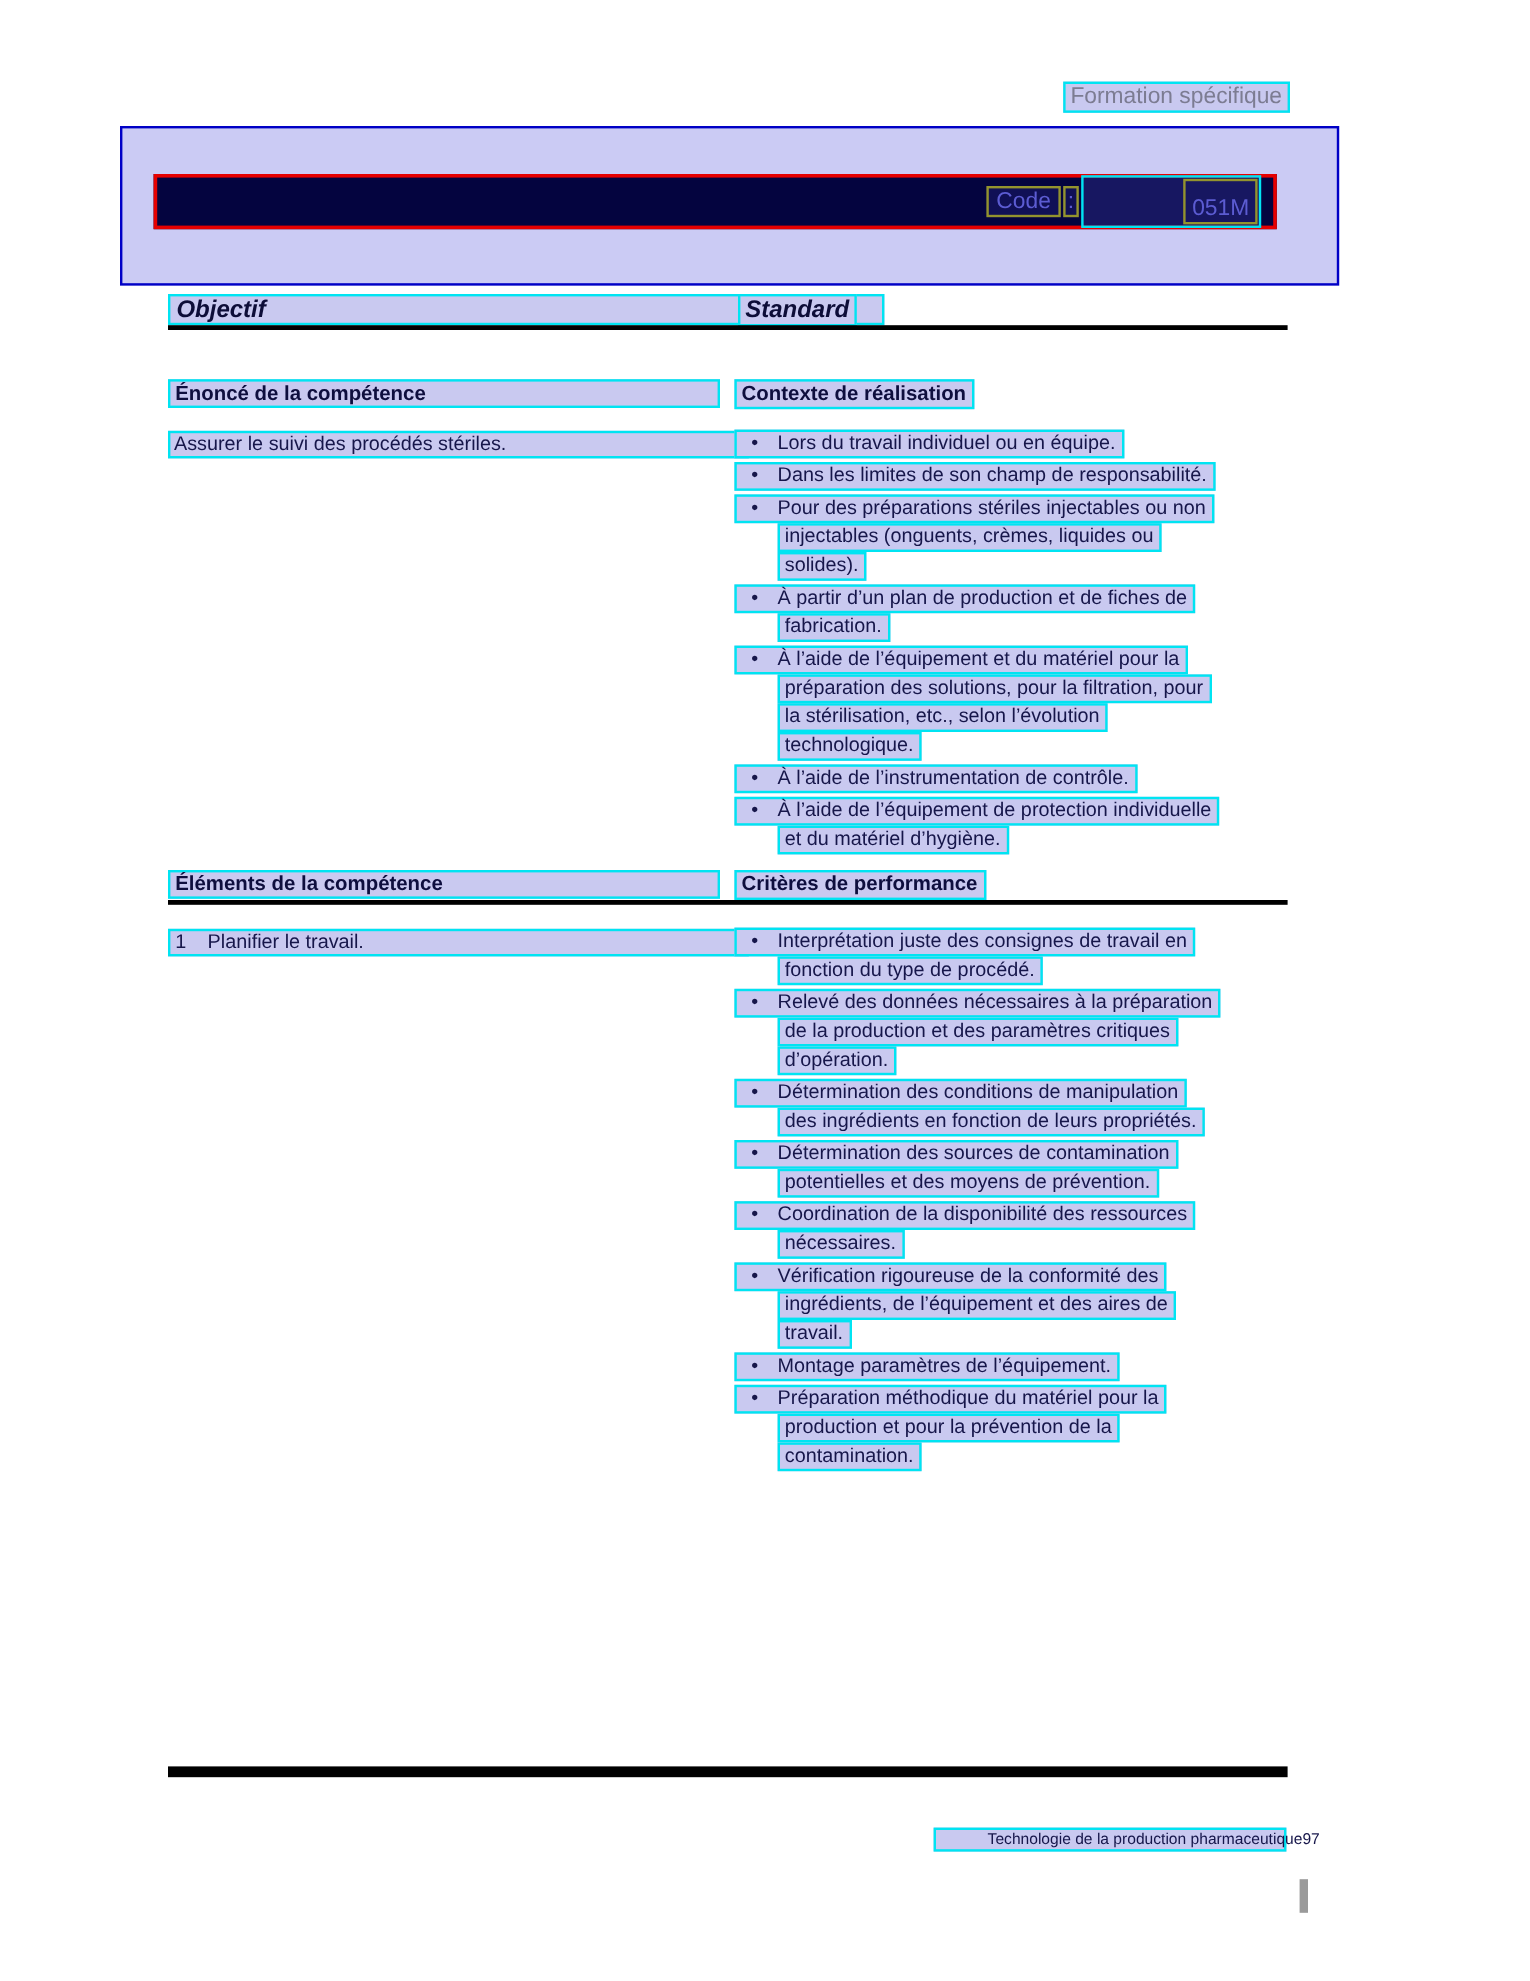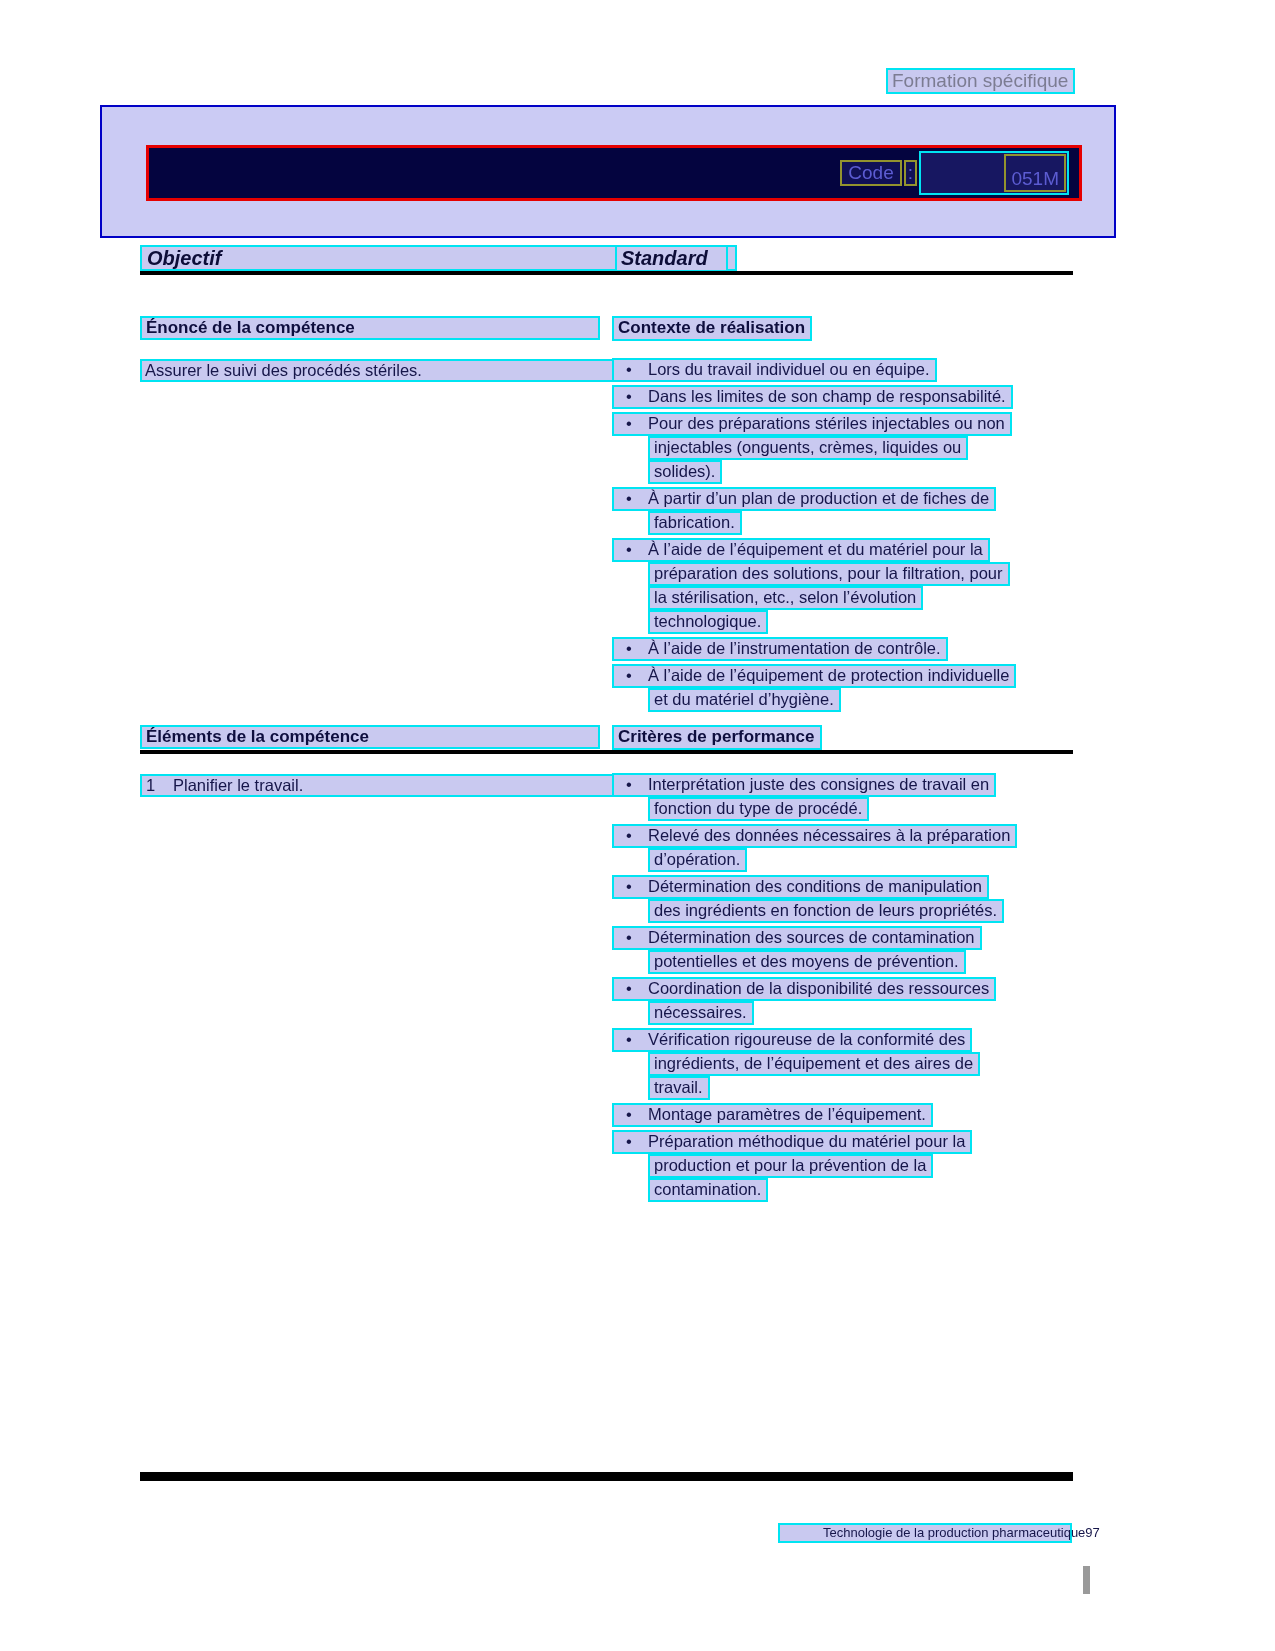--- a/index.html
+++ b/index.html
@@ -20,40 +20,40 @@
   .hl{display:inline-block;background:var(--hl-fill);border:2px solid var(--hl-border);
       color:var(--ink);font-size:16.5px;line-height:19px;padding:0 5px 1px 4px;white-space:nowrap;}
 
   
   .runhead{position:absolute;left:886px;top:68px;}
   .runhead .hl{font-size:19px;line-height:21px;color:#7c7c92;}
 
   
   .panel{position:absolute;left:100px;top:105px;width:1016px;height:133px;
          background:var(--panel-fill);border:2px solid var(--panel-border);}
-  .titlebar{position:absolute;left:44px;top:38px;width:936px;height:56px;
+  .titlebar{position:absolute;left:26px;top:38px;width:936px;height:46px;
             background:var(--bar-fill);border:3px solid var(--bar-border);
             display:flex;align-items:center;justify-content:flex-end;padding-right:10px;}
   .titlebar .wordbox{border:2px solid var(--olive);background:rgba(110,110,255,.12);
             color:var(--code-ink);font-size:19px;line-height:21px;padding:0 6px 1px 6px;}
   .titlebar .colonbox{border:2px solid var(--olive);background:rgba(110,110,255,.12);
             color:var(--code-ink);font-size:19px;line-height:21px;padding:0 2px 1px 2px;margin-left:2px;}
   .titlebar .cyanbox{border:2px solid var(--hl-border);background:rgba(110,110,255,.18);
             margin-left:2px;width:150px;display:flex;justify-content:flex-end;padding:1px;}
   .titlebar .valbox{border:2px solid var(--olive);color:var(--code-ink);
             font-size:19px;line-height:21px;padding:12px 5px 1px 5px;}
 
   
   .obj-band{position:absolute;left:140px;top:245px;width:597px;height:26px;
             background:var(--hl-fill);border:2px solid var(--hl-border);}
   .obj-band .w1{position:absolute;left:5px;top:0;font-size:20px;line-height:23px;
             font-weight:bold;font-style:italic;color:#0d0d38;}
   .obj-band .w2{position:absolute;left:473px;top:-2px;font-size:20px;line-height:22px;
             font-weight:bold;font-style:italic;color:#0d0d38;
-            border:2px solid var(--hl-border);padding:0 18px 1px 4px;background:var(--hl-fill);}
+            border:2px solid var(--hl-border);padding:0 4px 1px 4px;background:var(--hl-fill);}
 
   .rule{position:absolute;left:140px;width:933px;background:#000;}
   .rule-1{top:271px;height:4px;}
   .rule-2{top:750px;height:4px;}
   .rule-footer{top:1472px;height:9px;}
 
   
   .hcell-left{position:absolute;left:140px;width:460px;background:var(--hl-fill);
               border:2px solid var(--hl-border);height:24px;}
   .hcell-left span{display:block;font-weight:bold;font-size:17px;line-height:20px;
@@ -159,20 +159,21 @@
     <span class="num">1</span><span class="txt">Planifier le travail.</span>
   </div>
 
   <div class="bcol" style="top:773px;">
     <div class="bullet">
       <div class="bl"><span class="hl"><i class="blt">•</i><span>Interprétation juste des consignes de travail en</span></span></div>
       <div class="bl cont"><span class="hl">fonction du type de procédé.</span></div>
     </div>
     <div class="bullet">
       <div class="bl"><span class="hl"><i class="blt">•</i><span>Relevé des données nécessaires à la préparation</span></span></div>
+      <div class="bl cont"><span class="hl">de la production et des paramètres critiques</span></div>
       <div class="bl cont"><span class="hl">d’opération.</span></div>
     </div>
     <div class="bullet">
       <div class="bl"><span class="hl"><i class="blt">•</i><span>Détermination des conditions de manipulation</span></span></div>
       <div class="bl cont"><span class="hl">des ingrédients en fonction de leurs propriétés.</span></div>
     </div>
     <div class="bullet">
       <div class="bl"><span class="hl"><i class="blt">•</i><span>Détermination des sources de contamination</span></span></div>
       <div class="bl cont"><span class="hl">potentielles et des moyens de prévention.</span></div>
     </div>

